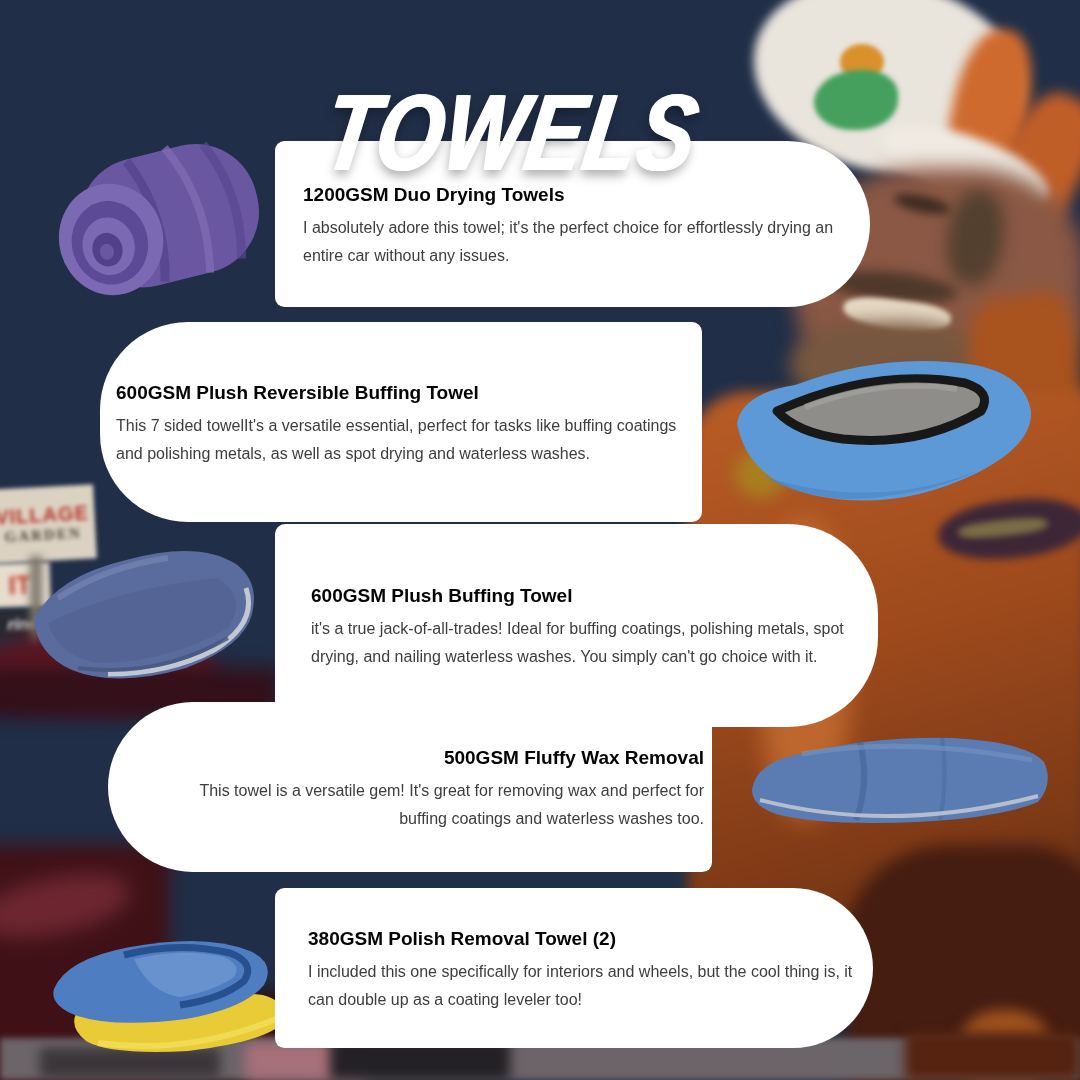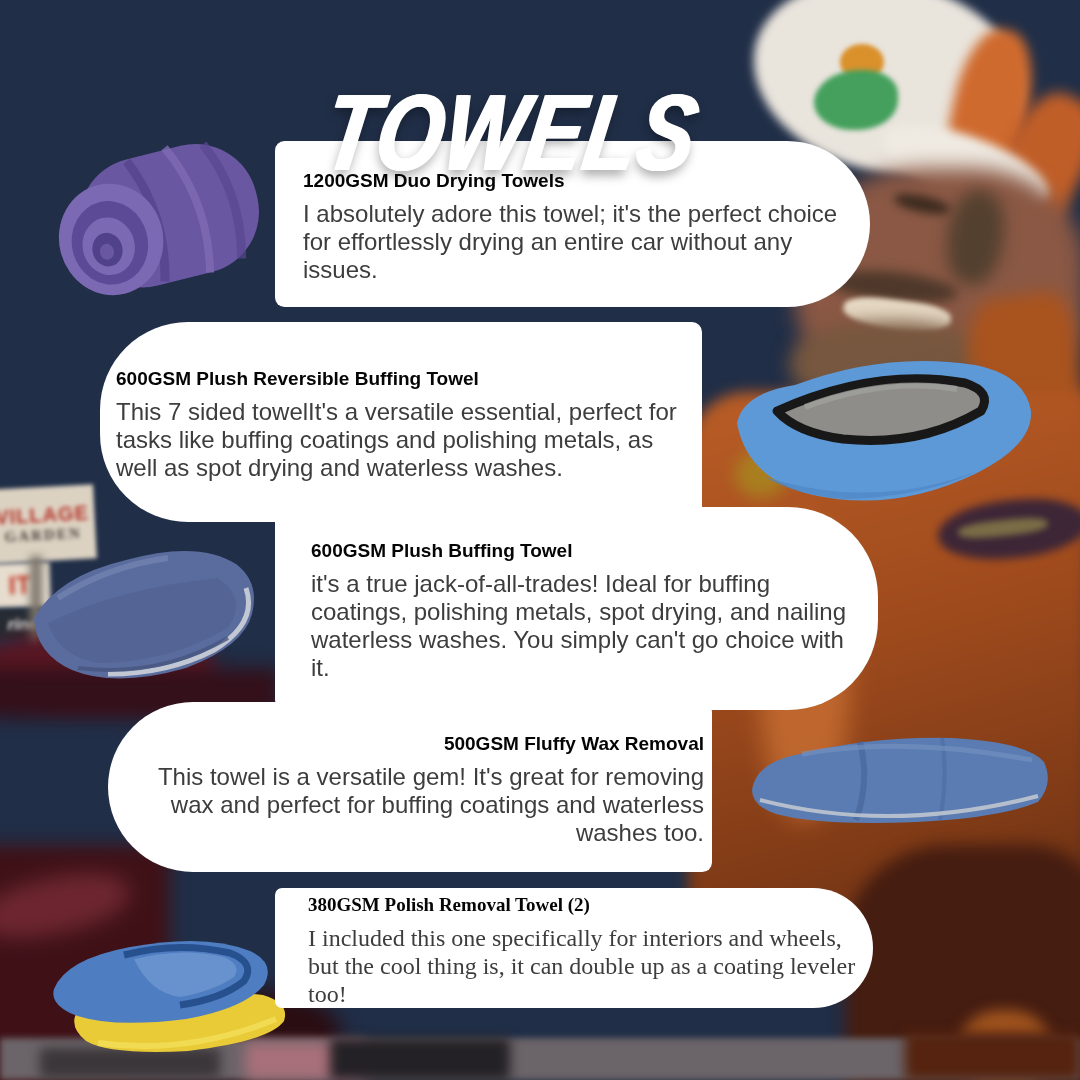--- a/index.html
+++ b/index.html
@@ -14,31 +14,31 @@
          text-align:center;color:#ffffff;font-weight:bold;font-style:italic;
          font-size:92px;letter-spacing:2px;line-height:1.0;
          transform:skewX(-9deg) scale(0.92,1.18);transform-origin:center top;
          text-shadow:2px 0 #fff,-1px 0 #fff,0 4px 10px rgba(0,0,0,.35);}
 
   
   .card{position:absolute;background:#ffffff;z-index:4;box-sizing:border-box;
         display:flex;flex-direction:column;justify-content:center;}
   .card h2{margin:0 0 4px 0;font-size:19px;line-height:31px;color:#050505;
            font-weight:bold;}
-  .card p{margin:0;font-size:24px;line-height:28px;color:#3d3d3d;}
+  .card p{margin:0;font-size:16px;line-height:28px;color:#3d3d3d;}
   #card1{left:275px;top:141px;width:595px;height:166px;
          border-radius:10px 88px 88px 10px;padding:16px 15px 16px 28px;}
   #card2{left:100px;top:322px;width:602px;height:200px;
          border-radius:88px 10px 10px 88px;padding:16px 20px 16px 16px;}
-  #card3{left:275px;top:507px;width:603px;height:203px;
+  #card3{left:275px;top:524px;width:603px;height:203px;
          border-radius:10px 90px 90px 10px;padding:16px 15px 16px 36px;}
   #card4{left:108px;top:702px;width:604px;height:170px;
          border-radius:88px 10px 10px 88px;padding:16px 8px 16px 40px;text-align:right;}
-  #card5{left:275px;top:888px;width:598px;height:120px;
-         border-radius:10px 85px 85px 10px;padding:14px 15px 14px 33px;font-family:Liberation Serif, serif;}
+  #card5{left:275px;top:888px;width:598px;height:160px;
+         border-radius:10px 85px 85px 10px;padding:14px 15px 14px 33px;}
 
   
   .towel{position:absolute;z-index:3;}
 
   
   .sign{display:flex;flex-direction:column;align-items:center;justify-content:center;
         text-align:center;}
   .sign-village{color:#b5342a;font-weight:bold;font-size:20px;letter-spacing:1px;}
   .sign-garden{color:#4a423c;font-weight:bold;font-size:15px;
                font-family:"Liberation Serif",serif;letter-spacing:2px;}

